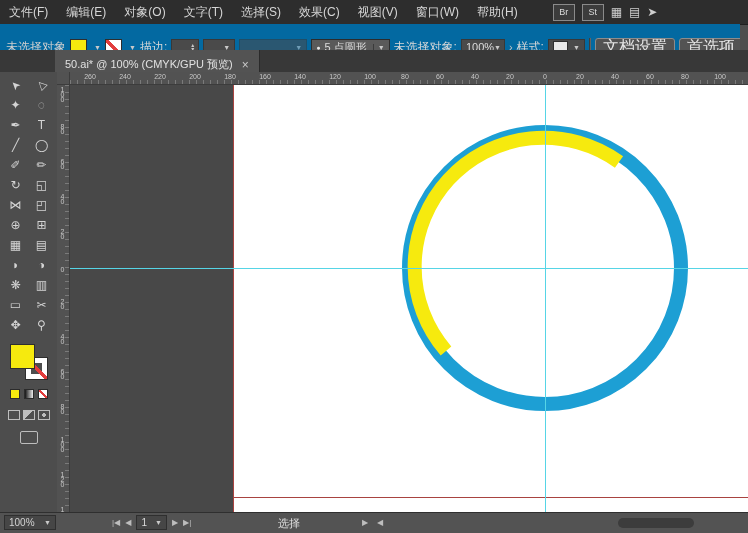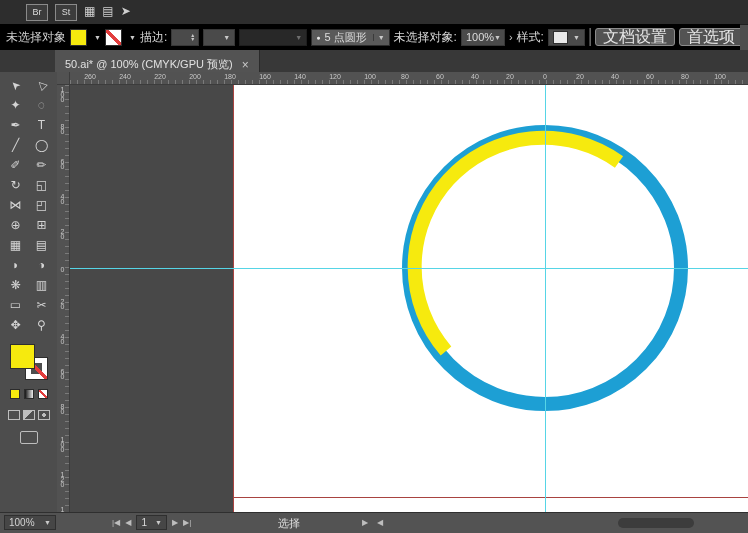--- a/index.html
+++ b/index.html
@@ -3,28 +3,28 @@
 <meta charset="utf-8">
 <style>
   html,body{margin:0;padding:0;background:#222;}
   .app{position:relative;width:748px;height:533px;overflow:hidden;background:#4d4d4d;
        font-family:"Liberation Sans","DejaVu Sans",sans-serif;-webkit-font-smoothing:antialiased;}
 
   
   .menubar{position:absolute;top:0;left:0;right:0;height:24px;background:#2d2d2d;border-bottom:1px solid #1f1f1f;
            display:flex;align-items:center;color:#d6d6d6;font-size:12px;}
   .menu-item{padding:0 9px;line-height:23px;cursor:default;}
-  .menu-right{display:flex;align-items:flex-start;gap:7px;margin-left:26px;}
+  .menu-right{display:flex;align-items:center;gap:7px;margin-left:26px;}
   .app-box{width:20px;height:15px;border:1px solid #8a8a8a;background:#3c3c3c;color:#dcdcdc;font-size:9px;
            display:flex;align-items:center;justify-content:center;}
   .mb-glyph{color:#cfcfcf;font-size:12px;line-height:15px;}
 
   
-  .controlbar{position:absolute;top:24px;left:0;right:8px;height:26px;background:#000000;border-bottom:1px solid #2a2a2a;
-              display:flex;align-items:center;font-size:12px;color:#d8d8d8;padding:0 6px;gap:4px;white-space:nowrap;overflow:hidden;}
+  .controlbar{position:absolute;top:24px;left:0;right:8px;height:26px;background:#0369a1;border-bottom:1px solid #2a2a2a;
+              display:flex;align-items:center;font-size:12px;color:#d8d8d8;padding:10px 6px;gap:4px;white-space:nowrap;overflow:hidden;}
   .swatch{position:relative;width:15px;height:15px;border:1px solid #2e2e2e;flex:0 0 auto;}
   .swatch.none{background:#fff;}
   .swatch.none::after{content:"";position:absolute;inset:0;
         background:linear-gradient(45deg,transparent 43%,#e23d3d 43%,#e23d3d 57%,transparent 57%);}
   .dd-arrow{font-size:7px;color:#c9c9c9;margin-left:3px;flex:0 0 auto;}
   .ddbox{height:17px;background:#4a4a4a;border:1px solid #383838;display:flex;align-items:center;
          padding:0 4px;box-sizing:border-box;font-size:11px;color:#dcdcdc;flex:0 0 auto;}
   .ddbox.raised{background:#5a5a5a;border:1px solid #2c2c2c;align-items:center;}
   .ddbox.disabled{opacity:.55;}
   .spin{display:flex;flex-direction:column;line-height:4px;font-size:6px;color:#c9c9c9;margin-left:auto;}
@@ -97,20 +97,32 @@
   .sb-a1{position:absolute;left:362px;top:5px;font-size:8px;color:#bdbdbd;}
   .sb-a2{position:absolute;left:377px;top:5px;font-size:8px;color:#bdbdbd;}
   .hthumb{position:absolute;left:618px;top:5px;width:76px;height:10px;background:#3c3c3c;border-radius:5px;}
 </style>
 </head>
 <body>
 
 <div class="app">
 
   <div class="menubar">
+    <div style="display:flex">
+
+    <span class="menu-item">文件(F)</span>
+        <span class="menu-item">编辑(E)</span>
+        <span class="menu-item">对象(O)</span>
+        <span class="menu-item">文字(T)</span>
+        <span class="menu-item">选择(S)</span>
+        <span class="menu-item">效果(C)</span>
+        <span class="menu-item">视图(V)</span>
+        <span class="menu-item">窗口(W)</span>
+        <span class="menu-item">帮助(H)</span>
+      </div>
     <div class="menu-right">
       <span class="app-box">Br</span>
       <span class="app-box">St</span>
       <span class="mb-glyph">▦</span>
       <span class="mb-glyph">▤</span>
       <span class="mb-glyph">➤</span>
     </div>
   </div>
 
   <div class="controlbar">

